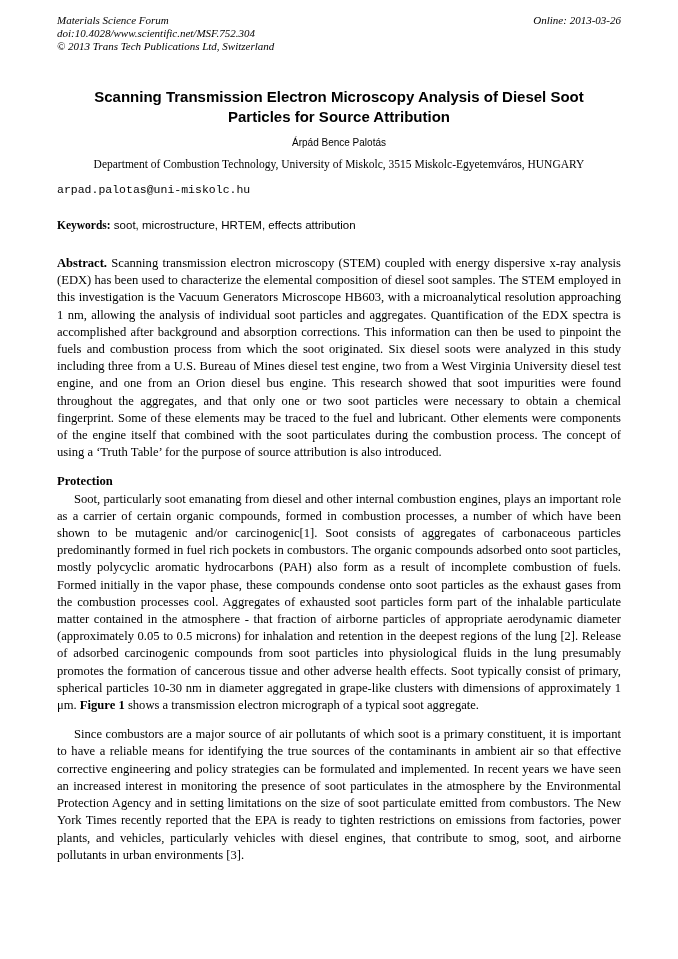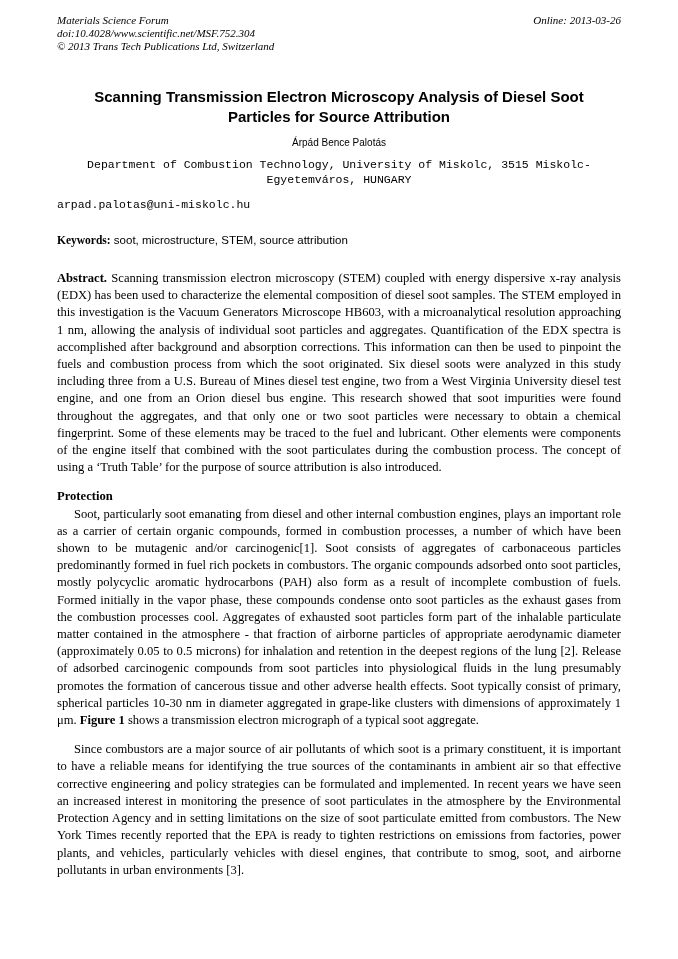--- a/index.html
+++ b/index.html
@@ -44,21 +44,21 @@
     text-align: center;
     font-family: "Liberation Sans", sans-serif;
     font-size: 10px;
     line-height: 17px;
     font-weight: normal;
   }
   .affiliation {
     margin: 6px auto 0 auto;
     max-width: 540px;
     text-align: center;
-    font-family: Liberation Mono, monospace;
+    font-family: Liberation Serif, serif;
     font-size: 11.5px;
     line-height: 15px;
   }
   .email {
     margin-top: 11px;
     font-family: Liberation Mono, monospace;
     font-size: 11.5px;
     line-height: 14px;
   }
   
@@ -103,21 +103,21 @@
 
   <h1 class="paper-title">Scanning Transmission Electron Microscopy Analysis of Diesel Soot Particles for Source Attribution</h1>
 
   <div class="author-name">Árpád Bence Palotás</div>
 
   <div class="affiliation">Department of Combustion Technology, University of Miskolc, 3515 Miskolc-Egyetemváros, HUNGARY</div>
 
   <div class="email">arpad.palotas@uni-miskolc.hu</div>
 
   <div class="keywords-line">
-    <span class="kw-label">Keywords:</span><span> soot, microstructure, STEM, source attribution</span>
+    <span class="kw-label">Keywords:</span><span> soot, microstructure, HRTEM, effects attribution</span>
   </div>
 
   <p class="body-para abstract-para">
     <span class="bold-inline">Abstract.</span><span> Scanning transmission electron microscopy (STEM) coupled with energy dispersive x-ray analysis (EDX) has been used to characterize the elemental composition of diesel soot samples. The STEM employed in this investigation is the Vacuum Generators Microscope HB603, with a microanalytical resolution approaching 1 nm, allowing the analysis of individual soot particles and aggregates. Quantification of the EDX spectra is accomplished after background and absorption corrections.  This information can then be used to pinpoint the fuels and combustion process from which the soot originated. Six diesel soots were analyzed in this study including three from a U.S. Bureau of Mines diesel test engine, two from a West Virginia University diesel test engine, and one from an Orion diesel bus engine. This research showed that soot impurities were found throughout the aggregates, and that only one or two soot particles were necessary to obtain a chemical fingerprint. Some of these elements may be traced to the fuel and lubricant. Other elements were components of the engine itself that combined with the soot particulates during the combustion process. The concept of using a ‘Truth Table’ for the purpose of source attribution is also introduced.</span>
   </p>
 
   <h2 class="section-heading">Protection</h2>
 
   <p class="body-para indent">
     <span>Soot, particularly soot emanating from diesel and other internal combustion engines, plays an important role as a carrier of certain organic compounds, formed in combustion processes, a number of which have been shown to be mutagenic and/or carcinogenic[1]. Soot consists of aggregates of carbonaceous particles predominantly formed in fuel rich pockets in combustors. The organic compounds adsorbed onto soot particles, mostly polycyclic aromatic hydrocarbons (PAH) also form as a result of incomplete combustion of fuels. Formed initially in the vapor phase, these compounds condense onto soot particles as the exhaust gases from the combustion processes cool. Aggregates of exhausted soot particles form part of the inhalable particulate matter contained in the atmosphere - that fraction of airborne particles of appropriate aerodynamic diameter (approximately 0.05 to 0.5 microns) for inhalation and retention in the deepest regions of the lung [2]. Release of adsorbed carcinogenic compounds from soot particles into physiological fluids in the lung presumably promotes the formation of cancerous tissue and other adverse health effects. Soot typically consist of primary, spherical particles 10-30 nm in diameter aggregated in grape-like clusters with dimensions of approximately 1 μm. </span><span class="bold-inline">Figure 1</span><span> shows a transmission electron micrograph of a typical soot aggregate.</span>

